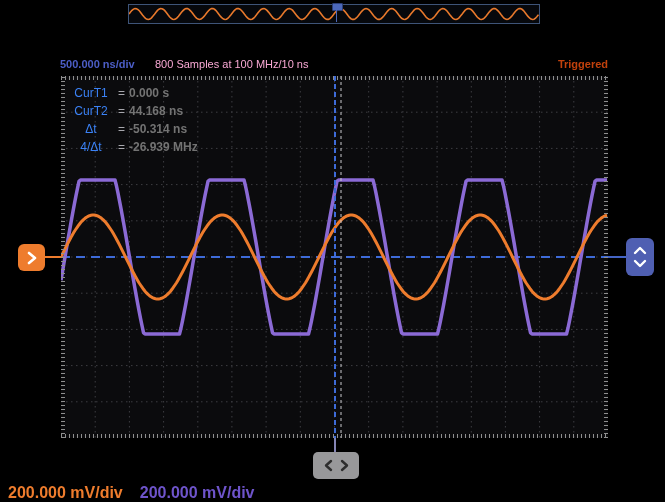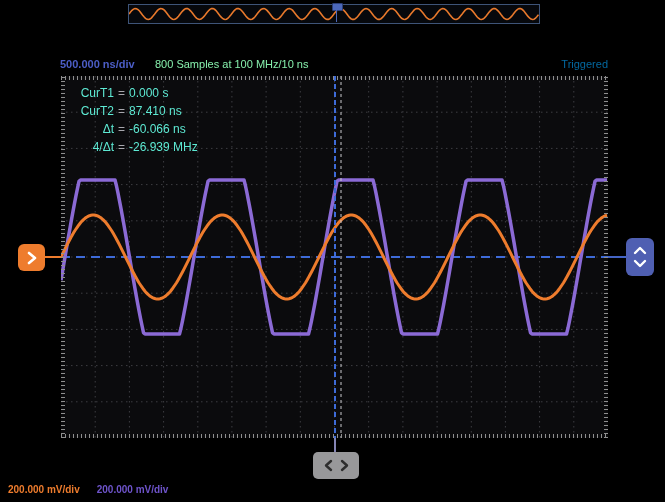--- a/index.html
+++ b/index.html
@@ -11,55 +11,55 @@
   
   .minimap{position:absolute;left:128px;top:4px;width:410px;height:18px;
     border:1px solid #3e5478;background:#06080c;}
   .minimap svg{display:block;}
   .trig-flag{position:absolute;left:203px;top:-2px;width:9px;height:6px;
     background:#4c68ba;border:1px solid #2c3f77;border-radius:1px;}
   .trig-stem{position:absolute;left:207px;top:4px;width:1px;height:13px;background:#4c68ba;}
   
   .hdr{position:absolute;top:58px;font-size:11px;}
   .hdr-timebase{left:60px;color:#4c5ec7;font-weight:bold;}
-  .hdr-samples{left:155px;color:#86efac;}
-  .hdr-status{right:57px;color:#0369a1;}
+  .hdr-samples{left:155px;color:#f9a8d4;}
+  .hdr-status{right:57px;color:#c2410c;font-weight:bold;}
   
   .plot{position:absolute;left:61px;top:76px;width:547px;height:362px;background:#0b0b0d;}
   .ruler{position:absolute;pointer-events:none;}
   .ruler.rt{left:0;top:0;width:100%;height:4px;
     background:repeating-linear-gradient(90deg,#8f8f8f 0 1px,transparent 1px 4px);}
   .ruler.rb{left:0;bottom:0;width:100%;height:4px;
     background:repeating-linear-gradient(90deg,#8f8f8f 0 1px,transparent 1px 4px);}
   .ruler.rl{left:0;top:0;width:4px;height:100%;
     background:repeating-linear-gradient(0deg,#8f8f8f 0 1px,transparent 1px 4px);}
   .ruler.rr{right:0;top:0;width:4px;height:100%;
     background:repeating-linear-gradient(0deg,#8f8f8f 0 1px,transparent 1px 4px);}
   .scope-svg{position:absolute;left:0;top:0;}
   .gridline{stroke:#3d3d42;stroke-width:1;stroke-dasharray:1.5 3.5;}
   
   .readout{position:absolute;left:7px;top:8px;font-size:12px;line-height:18px;}
   .ro-row{display:flex;white-space:pre;}
-  .ro-label{display:inline-block;width:46px;text-align:right;color:#5eead4;}
+  .ro-label{display:inline-block;width:46px;text-align:center;color:#3b82f6;}
   .ro-eq{color:#a8a8ae;padding:0 4px;}
-  .ro-val{color:#5eead4;font-weight:normal;}
+  .ro-val{color:#737373;font-weight:bold;}
   
   .left-marker{position:absolute;left:18px;top:244px;width:27px;height:27px;
     background:#ee7c2d;border-radius:6px;display:flex;align-items:center;justify-content:center;}
   .left-marker-line{position:absolute;left:45px;top:256px;width:16px;height:2px;background:#ee7c2d;}
   .right-btn{position:absolute;left:626px;top:238px;width:28px;height:38px;
     background:#4f5fb2;border-radius:6px;display:flex;flex-direction:column;
     align-items:center;justify-content:center;gap:4px;}
   .right-line{position:absolute;left:608px;top:256px;width:18px;height:2px;background:#4464c4;}
   .bottom-stem{position:absolute;left:334px;top:438px;width:2px;height:14px;background:#8585b5;}
   .bottom-btn{position:absolute;left:313px;top:452px;width:46px;height:27px;
     background:#98989a;border-radius:5px;display:flex;align-items:center;
     justify-content:center;gap:7px;box-shadow:0 1px 2px rgba(0,0,0,.6);}
   
-  .scales{position:absolute;top:484px;left:8px;font-size:10px;font-weight:bold;display:flex;gap:17px;}
+  .scales{position:absolute;top:484px;left:8px;font-size:16px;font-weight:bold;display:flex;gap:17px;}
 </style>
 </head>
 <body>
 
 <div class="minimap">
   <svg width="410" height="18" id="mini-svg">
       <path d="M0.0,9.0L1.5,7.0L3.0,5.3L4.5,4.1L6.0,3.5L7.5,3.7L9.0,4.6L10.5,6.0L12.0,7.9L13.5,9.9L15.0,11.8L16.5,13.3L18.0,14.3L19.5,14.5L21.0,14.0L22.5,12.8L24.0,11.1L25.5,9.2L27.0,7.2L28.5,5.4L30.0,4.2L31.5,3.5L33.0,3.7L34.5,4.5L36.0,5.9L37.5,7.7L39.0,9.8L40.5,11.7L42.0,13.2L43.5,14.2L45.0,14.5L46.5,14.1L48.0,12.9L49.5,11.3L51.0,9.3L52.5,7.3L54.0,5.6L55.5,4.3L57.0,3.6L58.5,3.6L60.0,4.4L61.5,5.8L63.0,7.6L64.5,9.6L66.0,11.5L67.5,13.1L69.0,14.1L70.5,14.5L72.0,14.1L73.5,13.0L75.0,11.4L76.5,9.5L78.0,7.5L79.5,5.7L81.0,4.3L82.5,3.6L84.0,3.6L85.5,4.3L87.0,5.6L88.5,7.4L90.0,9.4L91.5,11.4L93.0,13.0L94.5,14.1L96.0,14.5L97.5,14.2L99.0,13.2L100.5,11.6L102.0,9.7L103.5,7.7L105.0,5.8L106.5,4.4L108.0,3.6L109.5,3.6L111.0,4.2L112.5,5.5L114.0,7.3L115.5,9.3L117.0,11.2L118.5,12.9L120.0,14.0L121.5,14.5L123.0,14.2L124.5,13.3L126.0,11.7L127.5,9.8L129.0,7.8L130.5,6.0L132.0,4.5L133.5,3.7L135.0,3.5L136.5,4.1L138.0,5.4L139.5,7.1L141.0,9.1L142.5,11.1L144.0,12.8L145.5,13.9L147.0,14.5L148.5,14.3L150.0,13.4L151.5,11.9L153.0,10.0L154.5,8.0L156.0,6.1L157.5,4.6L159.0,3.7L160.5,3.5L162.0,4.1L163.5,5.2L165.0,6.9L166.5,8.9L168.0,10.9L169.5,12.6L171.0,13.9L172.5,14.5L174.0,14.3L175.5,13.5L177.0,12.0L178.5,10.2L180.0,8.2L181.5,6.3L183.0,4.7L184.5,3.8L186.0,3.5L187.5,4.0L189.0,5.1L190.5,6.8L192.0,8.7L193.5,10.7L195.0,12.5L196.5,13.8L198.0,14.4L199.5,14.4L201.0,13.6L202.5,12.2L204.0,10.3L205.5,8.3L207.0,6.4L208.5,4.8L210.0,3.8L211.5,3.5L213.0,3.9L214.5,5.0L216.0,6.6L217.5,8.6L219.0,10.6L220.5,12.4L222.0,13.7L223.5,14.4L225.0,14.4L226.5,13.7L228.0,12.3L229.5,10.5L231.0,8.5L232.5,6.6L234.0,5.0L235.5,3.9L237.0,3.5L238.5,3.9L240.0,4.9L241.5,6.5L243.0,8.4L244.5,10.4L246.0,12.2L247.5,13.6L249.0,14.4L250.5,14.4L252.0,13.7L253.5,12.4L255.0,10.7L256.5,8.7L258.0,6.7L259.5,5.1L261.0,3.9L262.5,3.5L264.0,3.8L265.5,4.8L267.0,6.3L268.5,8.2L270.0,10.3L271.5,12.1L273.0,13.5L274.5,14.3L276.0,14.5L277.5,13.8L279.0,12.6L280.5,10.8L282.0,8.8L283.5,6.9L285.0,5.2L286.5,4.0L288.0,3.5L289.5,3.7L291.0,4.7L292.5,6.2L294.0,8.1L295.5,10.1L297.0,12.0L298.5,13.4L300.0,14.3L301.5,14.5L303.0,13.9L304.5,12.7L306.0,11.0L307.5,9.0L309.0,7.0L310.5,5.3L312.0,4.1L313.5,3.5L315.0,3.7L316.5,4.6L318.0,6.0L319.5,7.9L321.0,9.9L322.5,11.8L324.0,13.3L325.5,14.3L327.0,14.5L328.5,14.0L330.0,12.8L331.5,11.1L333.0,9.2L334.5,7.2L336.0,5.4L337.5,4.2L339.0,3.5L340.5,3.7L342.0,4.5L343.5,5.9L345.0,7.7L346.5,9.8L348.0,11.7L349.5,13.2L351.0,14.2L352.5,14.5L354.0,14.1L355.5,12.9L357.0,11.3L358.5,9.3L360.0,7.3L361.5,5.6L363.0,4.3L364.5,3.6L366.0,3.6L367.5,4.4L369.0,5.8L370.5,7.6L372.0,9.6L373.5,11.5L375.0,13.1L376.5,14.1L378.0,14.5L379.5,14.1L381.0,13.0L382.5,11.4L384.0,9.5L385.5,7.5L387.0,5.7L388.5,4.3L390.0,3.6L391.5,3.6L393.0,4.3L394.5,5.6L396.0,7.4L397.5,9.4L399.0,11.4L400.5,13.0L402.0,14.1L403.5,14.5L405.0,14.2L406.5,13.2L408.0,11.6L409.5,9.7" fill="none" stroke="#e8792c" stroke-width="1.6"></path>
     </svg>
   <div class="trig-flag"></div>
   <div class="trig-stem"></div>
@@ -104,24 +104,24 @@
   <div class="ruler rt"></div>
   <div class="ruler rb"></div>
   <div class="ruler rl"></div>
   <div class="ruler rr"></div>
 
   <div class="readout">
     <div class="ro-row">
       <span class="ro-label">CurT1</span><span class="ro-eq">=</span><span class="ro-val">0.000 s</span>
     </div>
     <div class="ro-row">
-      <span class="ro-label">CurT2</span><span class="ro-eq">=</span><span class="ro-val">87.410 ns</span>
+      <span class="ro-label">CurT2</span><span class="ro-eq">=</span><span class="ro-val">44.168 ns</span>
     </div>
     <div class="ro-row">
-      <span class="ro-label">Δt</span><span class="ro-eq">=</span><span class="ro-val">-60.066 ns</span>
+      <span class="ro-label">Δt</span><span class="ro-eq">=</span><span class="ro-val">-50.314 ns</span>
     </div>
     <div class="ro-row">
       <span class="ro-label">4/Δt</span><span class="ro-eq">=</span><span class="ro-val">-26.939 MHz</span>
     </div>
   </div>
 </div>
 
 <div class="left-marker">
   <svg width="12" height="14" viewBox="0 0 12 14">
     <polyline points="3,2 9,7 3,12" fill="none" stroke="#fff" stroke-width="2.6" stroke-linecap="round" stroke-linejoin="round"></polyline>

